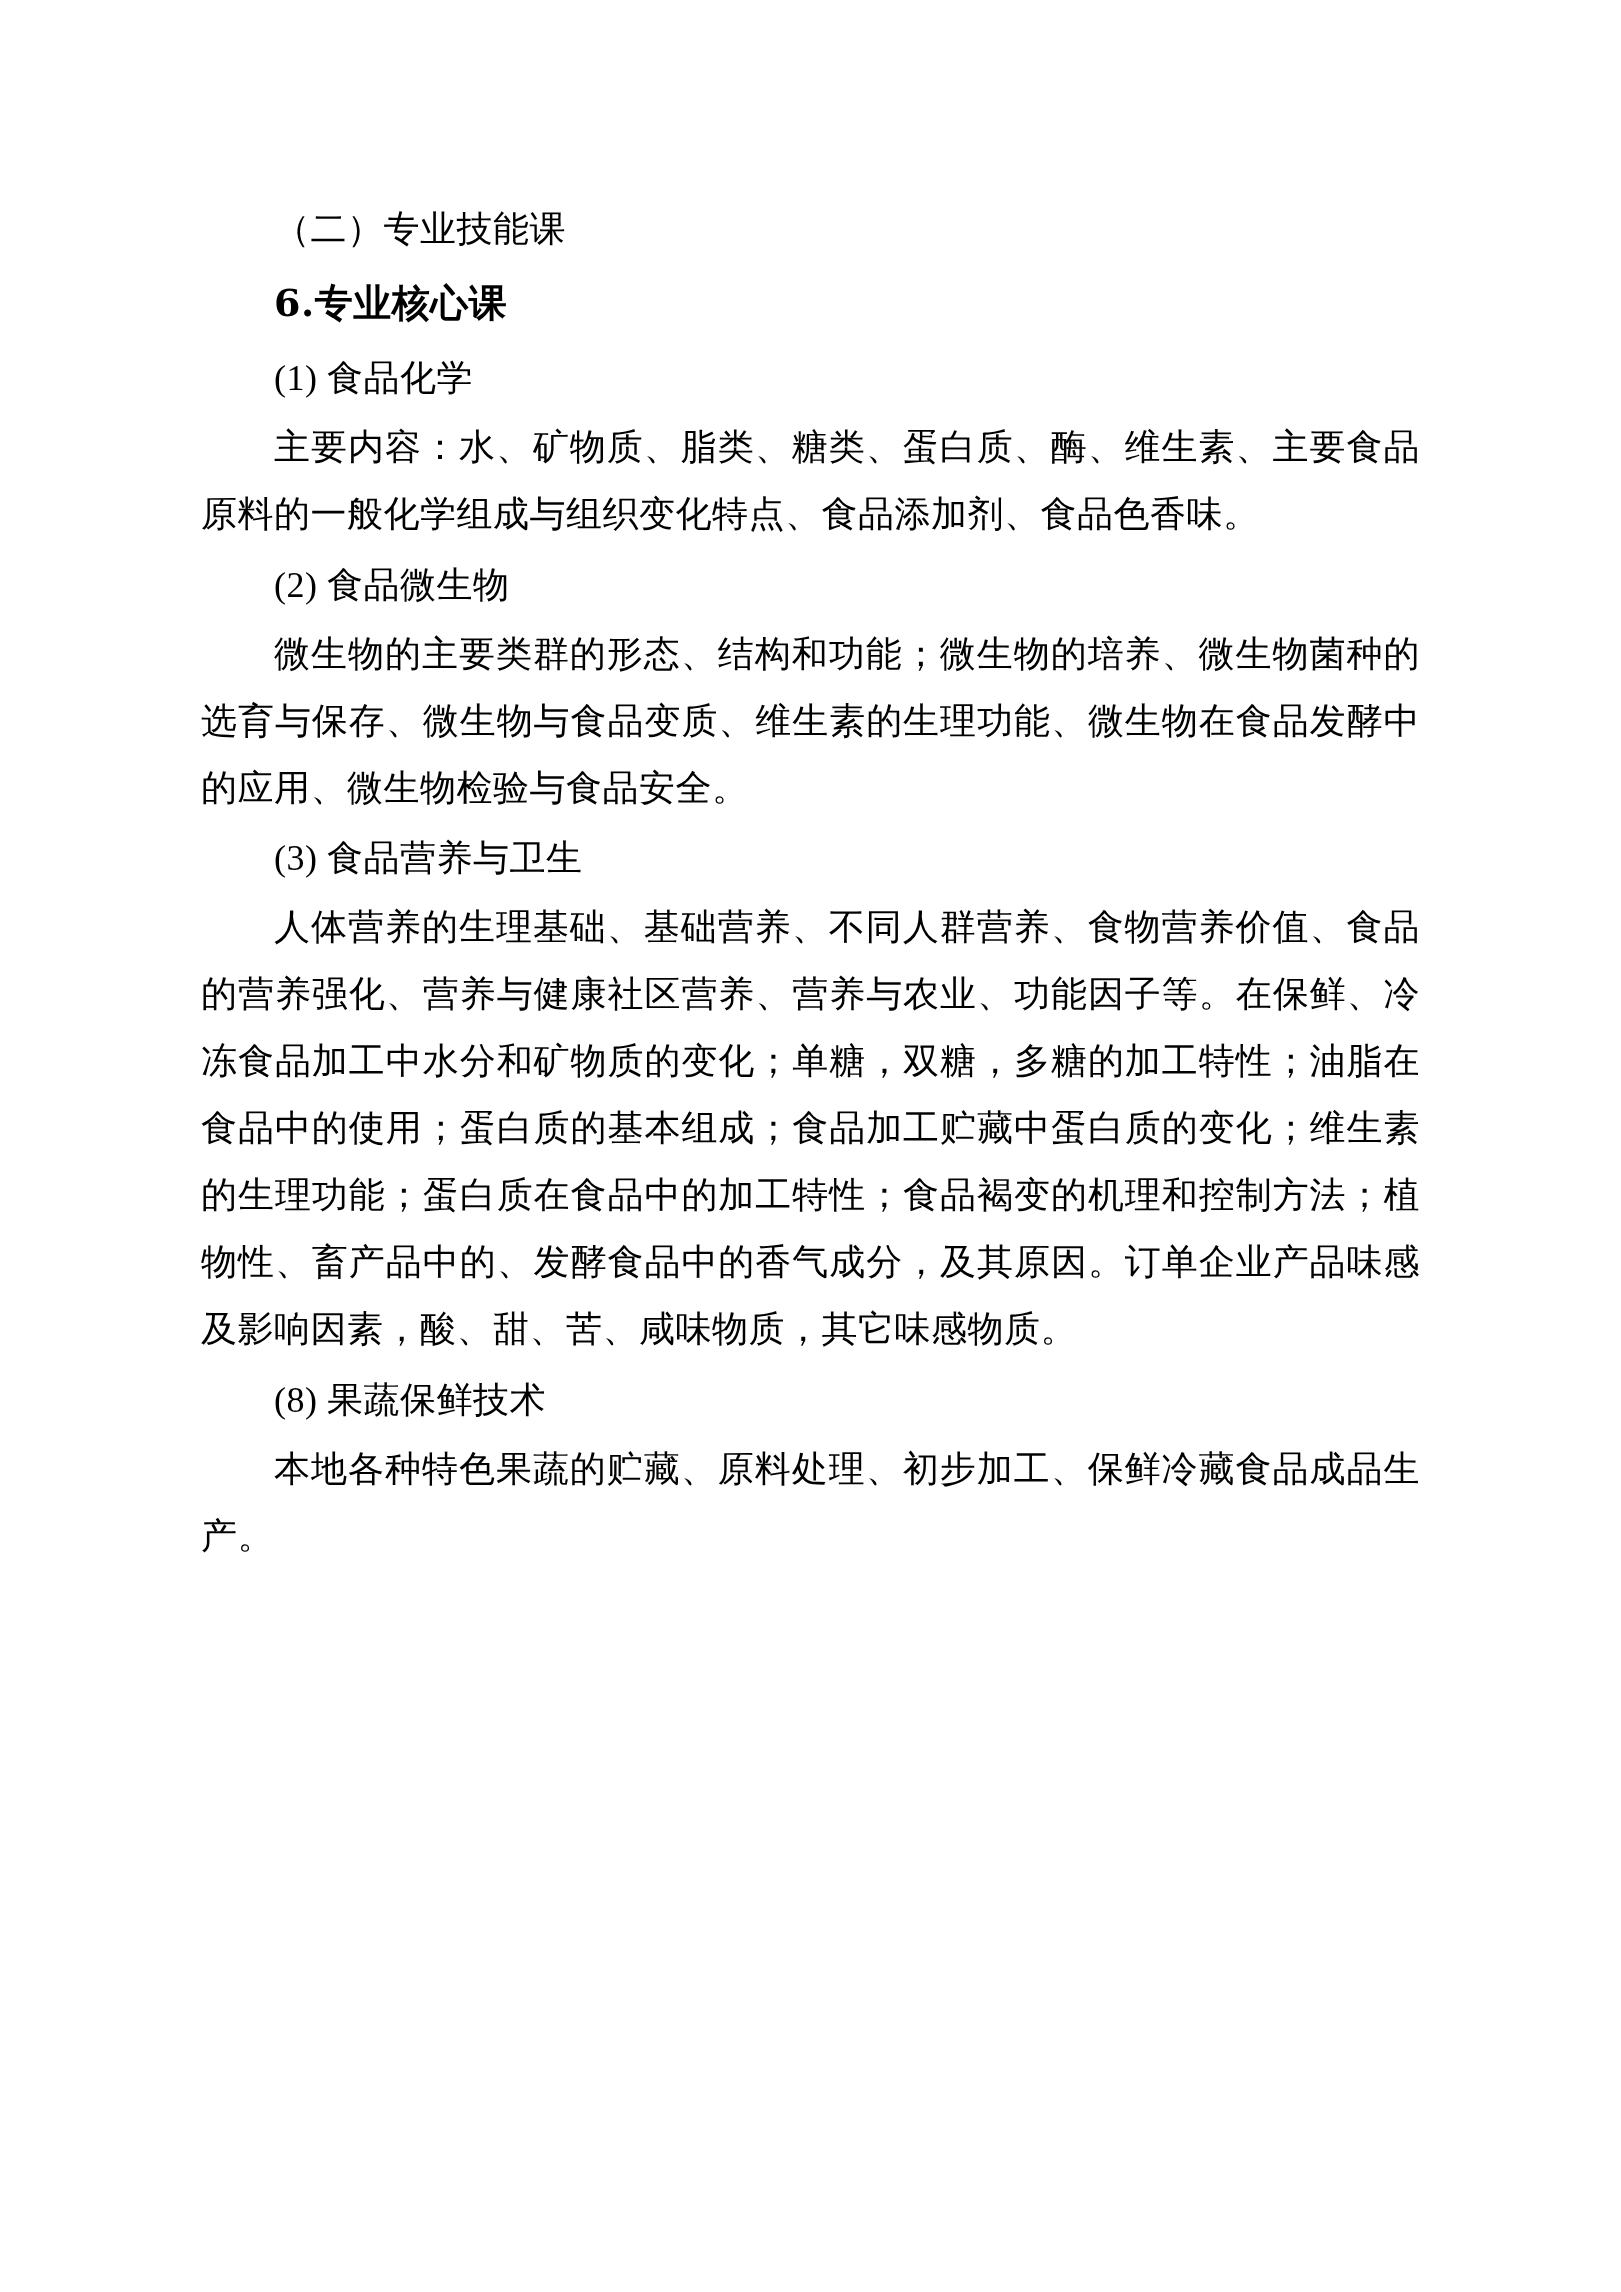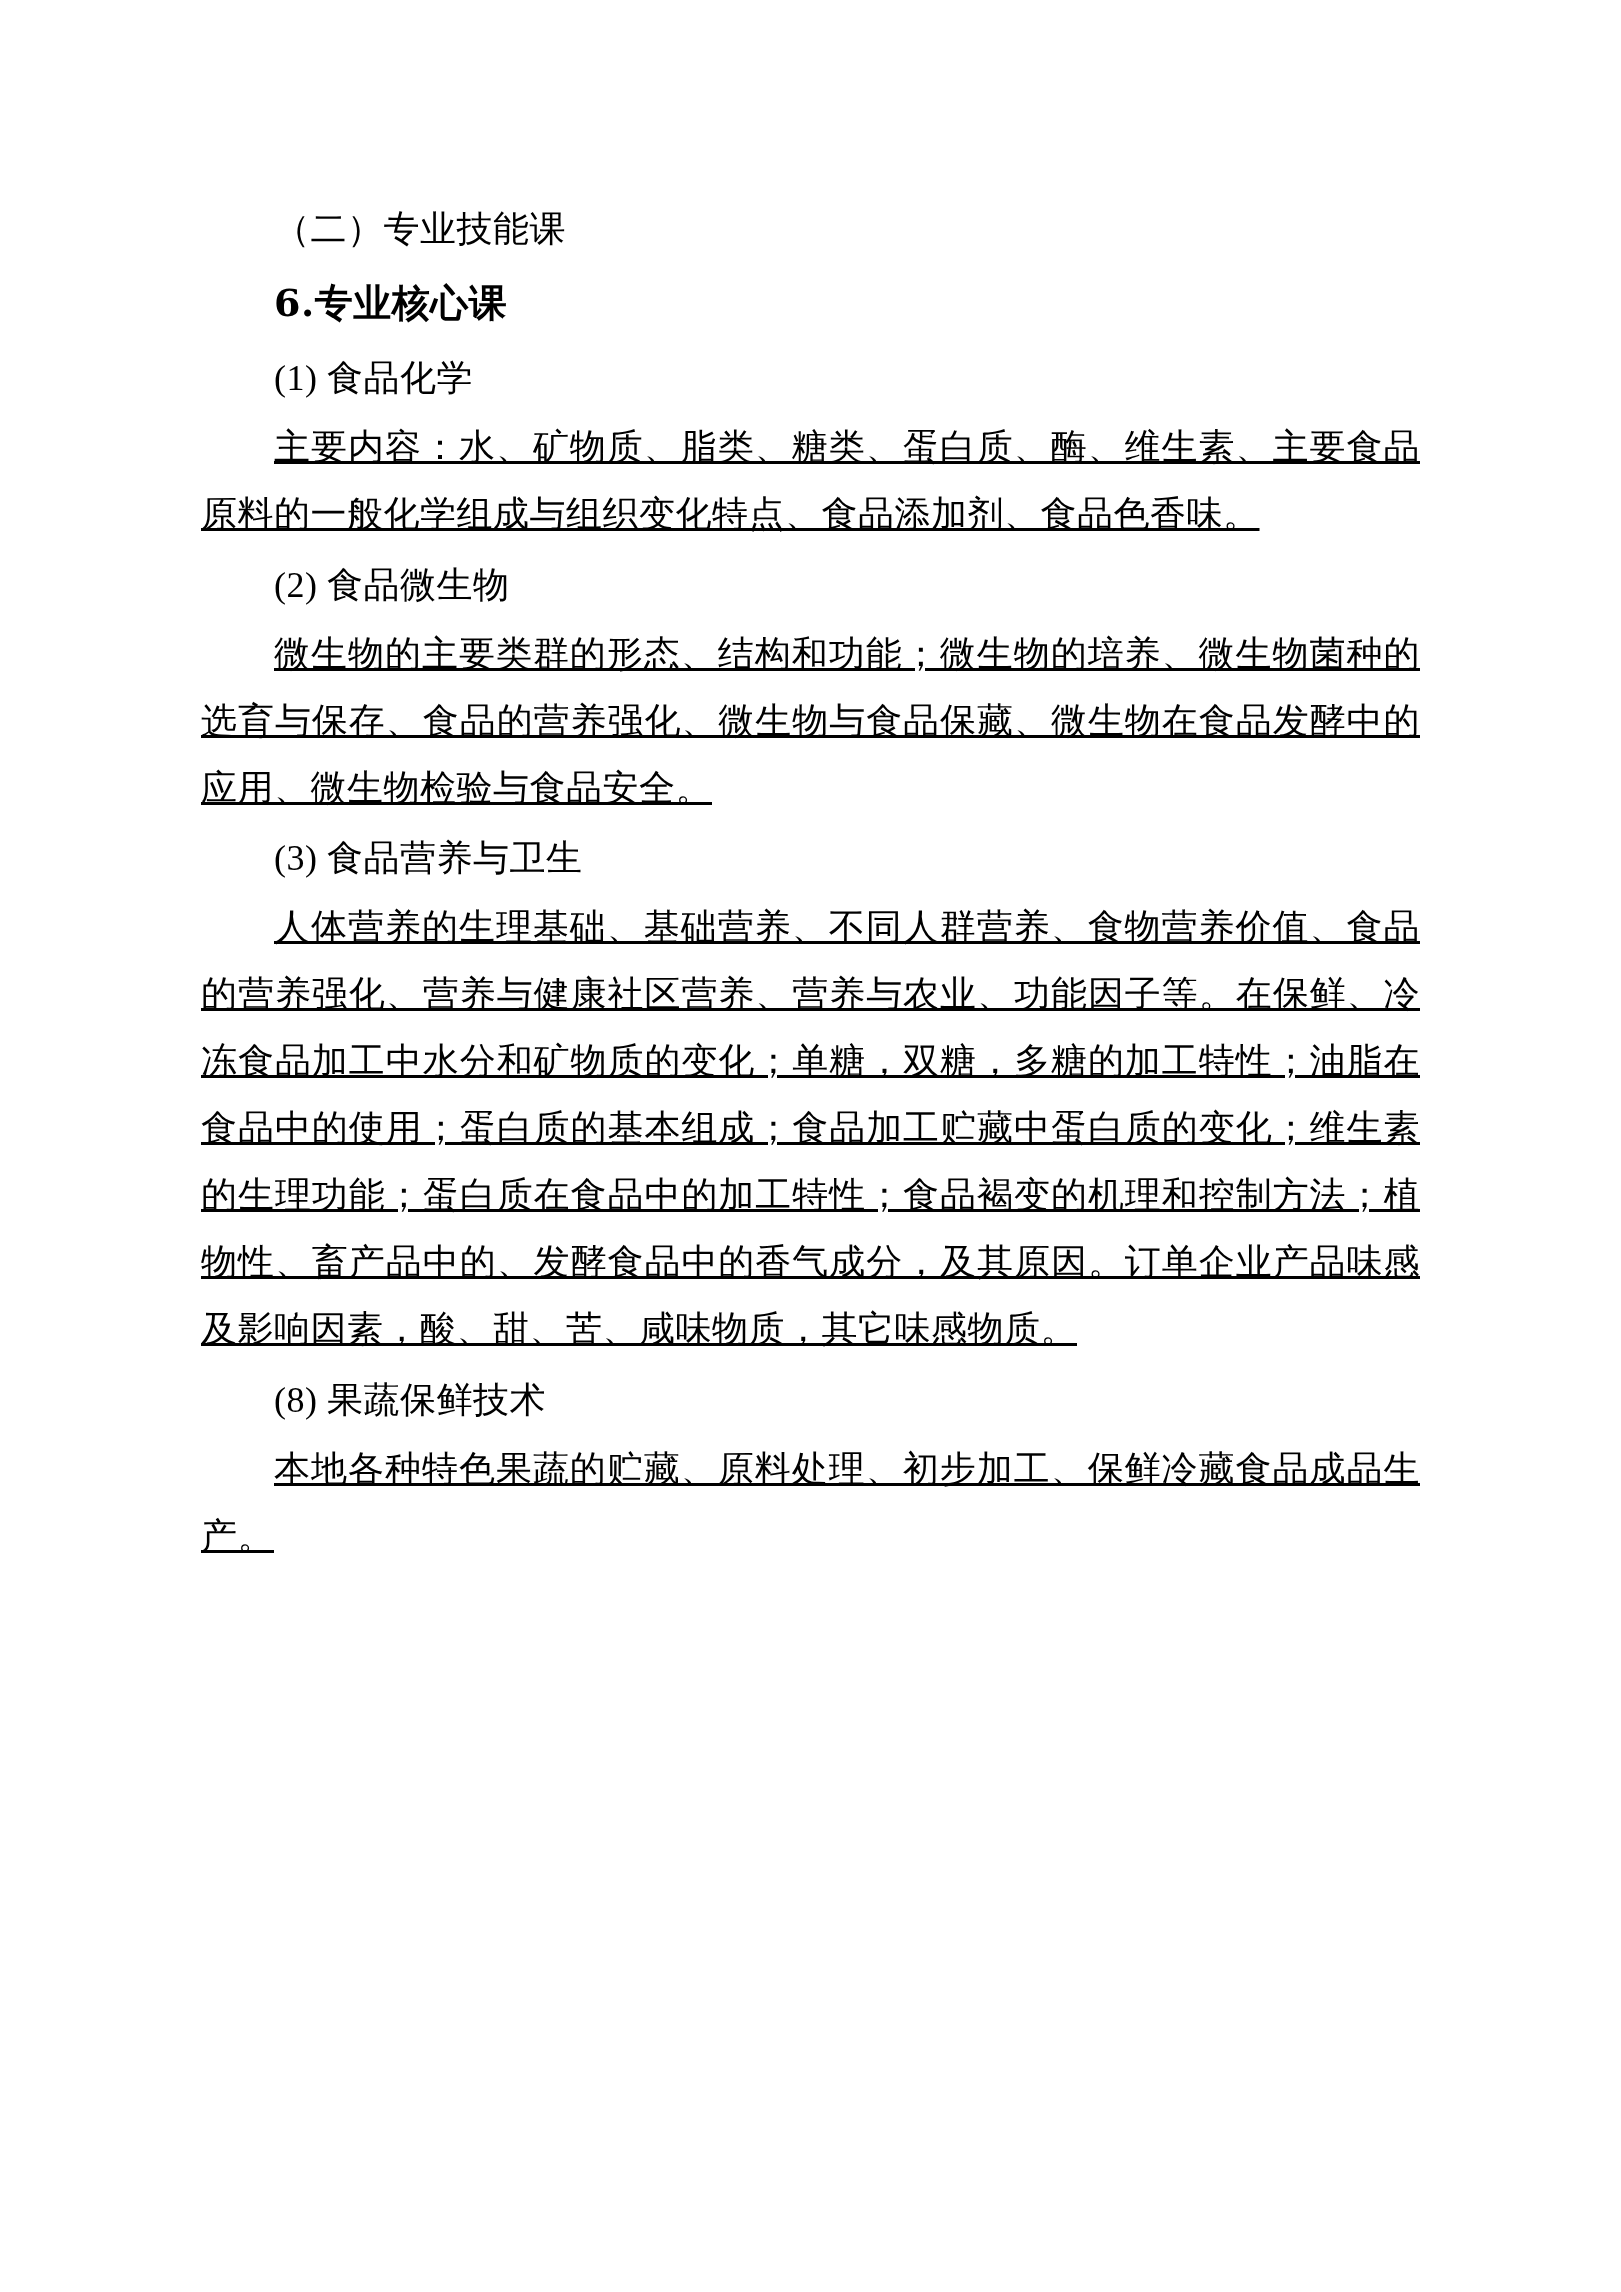--- a/index.html
+++ b/index.html
@@ -25,21 +25,20 @@
     width: 1219px;
   }
   
   .para {
     font-size: 36px;
     line-height: 1.86;
     text-align: justify;
     text-justify: inter-ideograph;
     margin: 0 0 2px 0;
     letter-spacing: 0.5px;
-    text-decoration: underline;
   }
   .indent {
     text-indent: 73px;
   }
   .heading-sub {
     font-size: 36px;
     line-height: 1.86;
     margin: 0 0 3.9px 0;
     text-indent: 73px;
     letter-spacing: 0.5px;
@@ -74,21 +73,21 @@
 
     <p class="heading-bold">6.专业核心课</p>
 
     <div class="block">
       <p class="item-title">(1) 食品化学</p>
       <p class="para indent">主要内容：水、矿物质、脂类、糖类、蛋白质、酶、维生素、主要食品原料的一般化学组成与组织变化特点、食品添加剂、食品色香味。</p>
     </div>
 
     <div class="block">
       <p class="item-title">(2) 食品微生物</p>
-      <p class="para indent">微生物的主要类群的形态、结构和功能；微生物的培养、微生物菌种的选育与保存、食品的营养强化、微生物与食品保藏、微生物在食品发酵中的应用、微生物检验与食品安全。</p>
+      <p class="para indent">微生物的主要类群的形态、结构和功能；微生物的培养、微生物菌种的选育与保存、微生物与食品变质、维生素的生理功能、微生物在食品发酵中的应用、微生物检验与食品安全。</p>
     </div>
 
     <div class="block">
       <p class="item-title">(3) 食品营养与卫生</p>
       <p class="para indent">人体营养的生理基础、基础营养、不同人群营养、食物营养价值、食品的营养强化、营养与健康社区营养、营养与农业、功能因子等。在保鲜、冷冻食品加工中水分和矿物质的变化；单糖，双糖，多糖的加工特性；油脂在食品中的使用；蛋白质的基本组成；食品加工贮藏中蛋白质的变化；维生素的生理功能；蛋白质在食品中的加工特性；食品褐变的机理和控制方法；植物性、畜产品中的、发酵食品中的香气成分，及其原因。订单企业产品味感及影响因素，酸、甜、苦、咸味物质，其它味感物质。</p>
     </div>
 
     <div class="block">
       <p class="item-title">(8) 果蔬保鲜技术</p>
       <p class="para indent">本地各种特色果蔬的贮藏、原料处理、初步加工、保鲜冷藏食品成品生产。</p>

